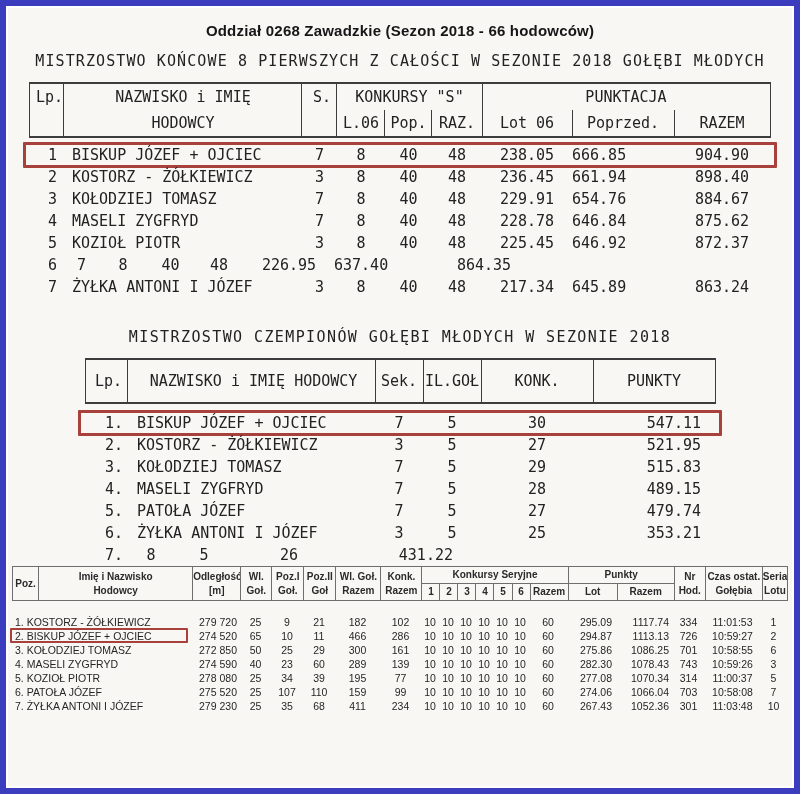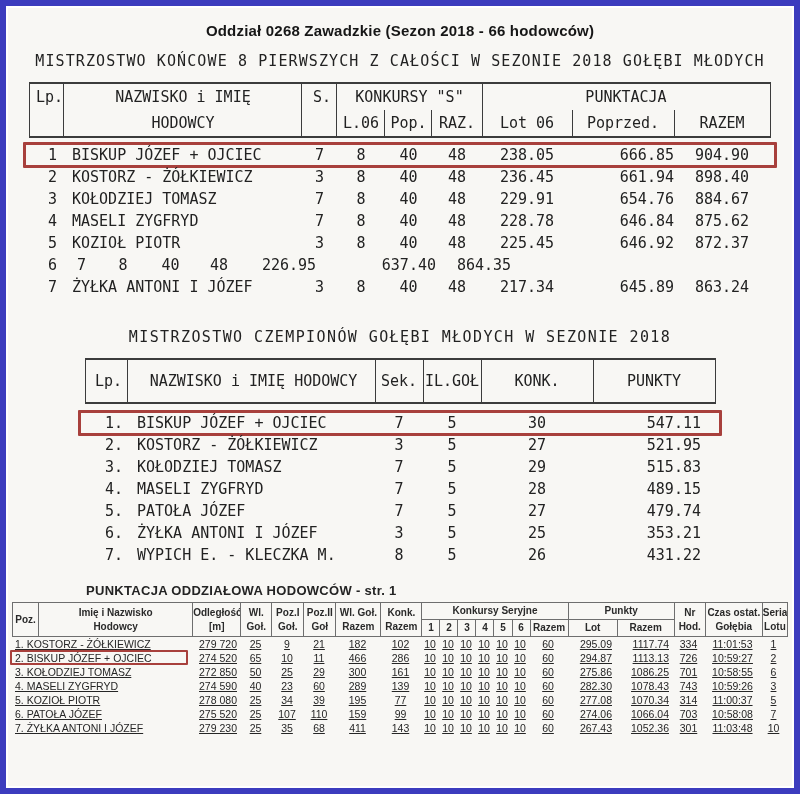--- a/index.html
+++ b/index.html
@@ -63,40 +63,40 @@
   }
   .tcell{display:block;flex:0 0 auto;overflow:visible;}
   
   .c1-lp{width:34px;text-align:right;padding-right:7px;}
   .c1-name{width:238px;padding-left:8px;}
   .c1-s{width:35px;text-align:center;}
   .c1-l06{width:48px;text-align:center;}
   .c1-pop{width:47px;text-align:center;}
   .c1-raz{width:50px;text-align:center;}
   .c1-lot{width:90px;text-align:center;}
-  .c1-pop2{width:102px;text-align:right;}
+  .c1-pop2{width:102px;text-align:left;}
   .c1-razem{width:96px;text-align:center;}
   
   .c2-lp{width:42px;text-align:right;padding-right:4px;}
   .c2-name{width:248px;padding-left:10px;}
   .c2-sek{width:48px;text-align:center;}
   .c2-ilgol{width:58px;text-align:center;}
   .c2-konk{width:112px;text-align:center;}
   .c2-punkty{width:122px;text-align:right;padding-right:14px;}
   
   table.dhead{
     border-collapse:collapse;table-layout:fixed;width:776px;margin:0 auto;
     font:bold 10px "Liberation Sans",sans-serif;color:#2a2a2a;
   }
   table.dhead th{
     border:1px solid var(--line3);font-weight:bold;padding:1px 0;
     white-space:pre-line;line-height:14px;text-align:center;vertical-align:middle;
     overflow:hidden;
   }
-  #t3rows{width:776px;font:10.5px "Liberation Sans",sans-serif;color:#262626;margin-top:0;text-decoration:underline;}
+  #t3rows{width:776px;font:10.5px "Liberation Sans",sans-serif;color:#262626;margin-top:14px;}
   #t3rows .trow{height:14px;}
   .c3-pozname{width:180px;padding-left:3px;position:relative;}
   .c3-odl{width:48px;text-align:right;padding-right:3px;}
   .c3-wl{width:31px;text-align:center;}
   .c3-p1{width:32px;text-align:center;}
   .c3-p2{width:32px;text-align:center;}
   .c3-wlr{width:45px;text-align:center;}
   .c3-kr{width:41px;text-align:center;}
   .c3-k{width:18px;text-align:center;}
   .c3-kraz{width:38px;text-align:center;}
@@ -305,31 +305,29 @@
           <div class="trow">
             <span class="tcell c2-lp">6.</span>
             <span class="tcell c2-name">ŻYŁKA ANTONI I JÓZEF</span>
             <span class="tcell c2-sek">3</span>
             <span class="tcell c2-ilgol">5</span>
             <span class="tcell c2-konk">25</span>
             <span class="tcell c2-punkty">353.21</span>
           </div>
           <div class="trow">
             <span class="tcell c2-lp">7.</span>
-            <span class="tcell c2-name">WYPICH E. - KLECZKA M.</span>
             <span class="tcell c2-sek">8</span>
             <span class="tcell c2-ilgol">5</span>
             <span class="tcell c2-konk">26</span>
             <span class="tcell c2-punkty">431.22</span>
           </div>
         </div>
     </div>
 
     <div>
-      <div class="sec3-title">PUNKTACJA ODDZIAŁOWA HODOWCÓW - str. 1</div>
 
       <table class="dhead">
         <colgroup>
           <col style="width:26px">
             <col style="width:154px">
             <col style="width:48px">
           <col style="width:31px">
             <col style="width:32px">
             <col style="width:32px">
           <col style="width:45px">
@@ -513,21 +511,21 @@
             <span class="tcell c3-czas">10:58:08</span>
             <span class="tcell c3-seria">7</span>
           </div>
           <div class="trow">
             <span class="tcell c3-pozname">7. ŻYŁKA ANTONI I JÓZEF</span>
             <span class="tcell c3-odl">279 230</span>
             <span class="tcell c3-wl">25</span>
             <span class="tcell c3-p1">35</span>
             <span class="tcell c3-p2">68</span>
             <span class="tcell c3-wlr">411</span>
-            <span class="tcell c3-kr">143</span>
+            <span class="tcell c3-kr">234</span>
             <span class="tcell c3-k">10</span>
             <span class="tcell c3-k">10</span>
             <span class="tcell c3-k">10</span>
             <span class="tcell c3-k">10</span>
             <span class="tcell c3-k">10</span>
             <span class="tcell c3-k">10</span>
             <span class="tcell c3-kraz">60</span>
             <span class="tcell c3-lot">267.43</span>
             <span class="tcell c3-praz">1052.36</span>
             <span class="tcell c3-nr">301</span>

